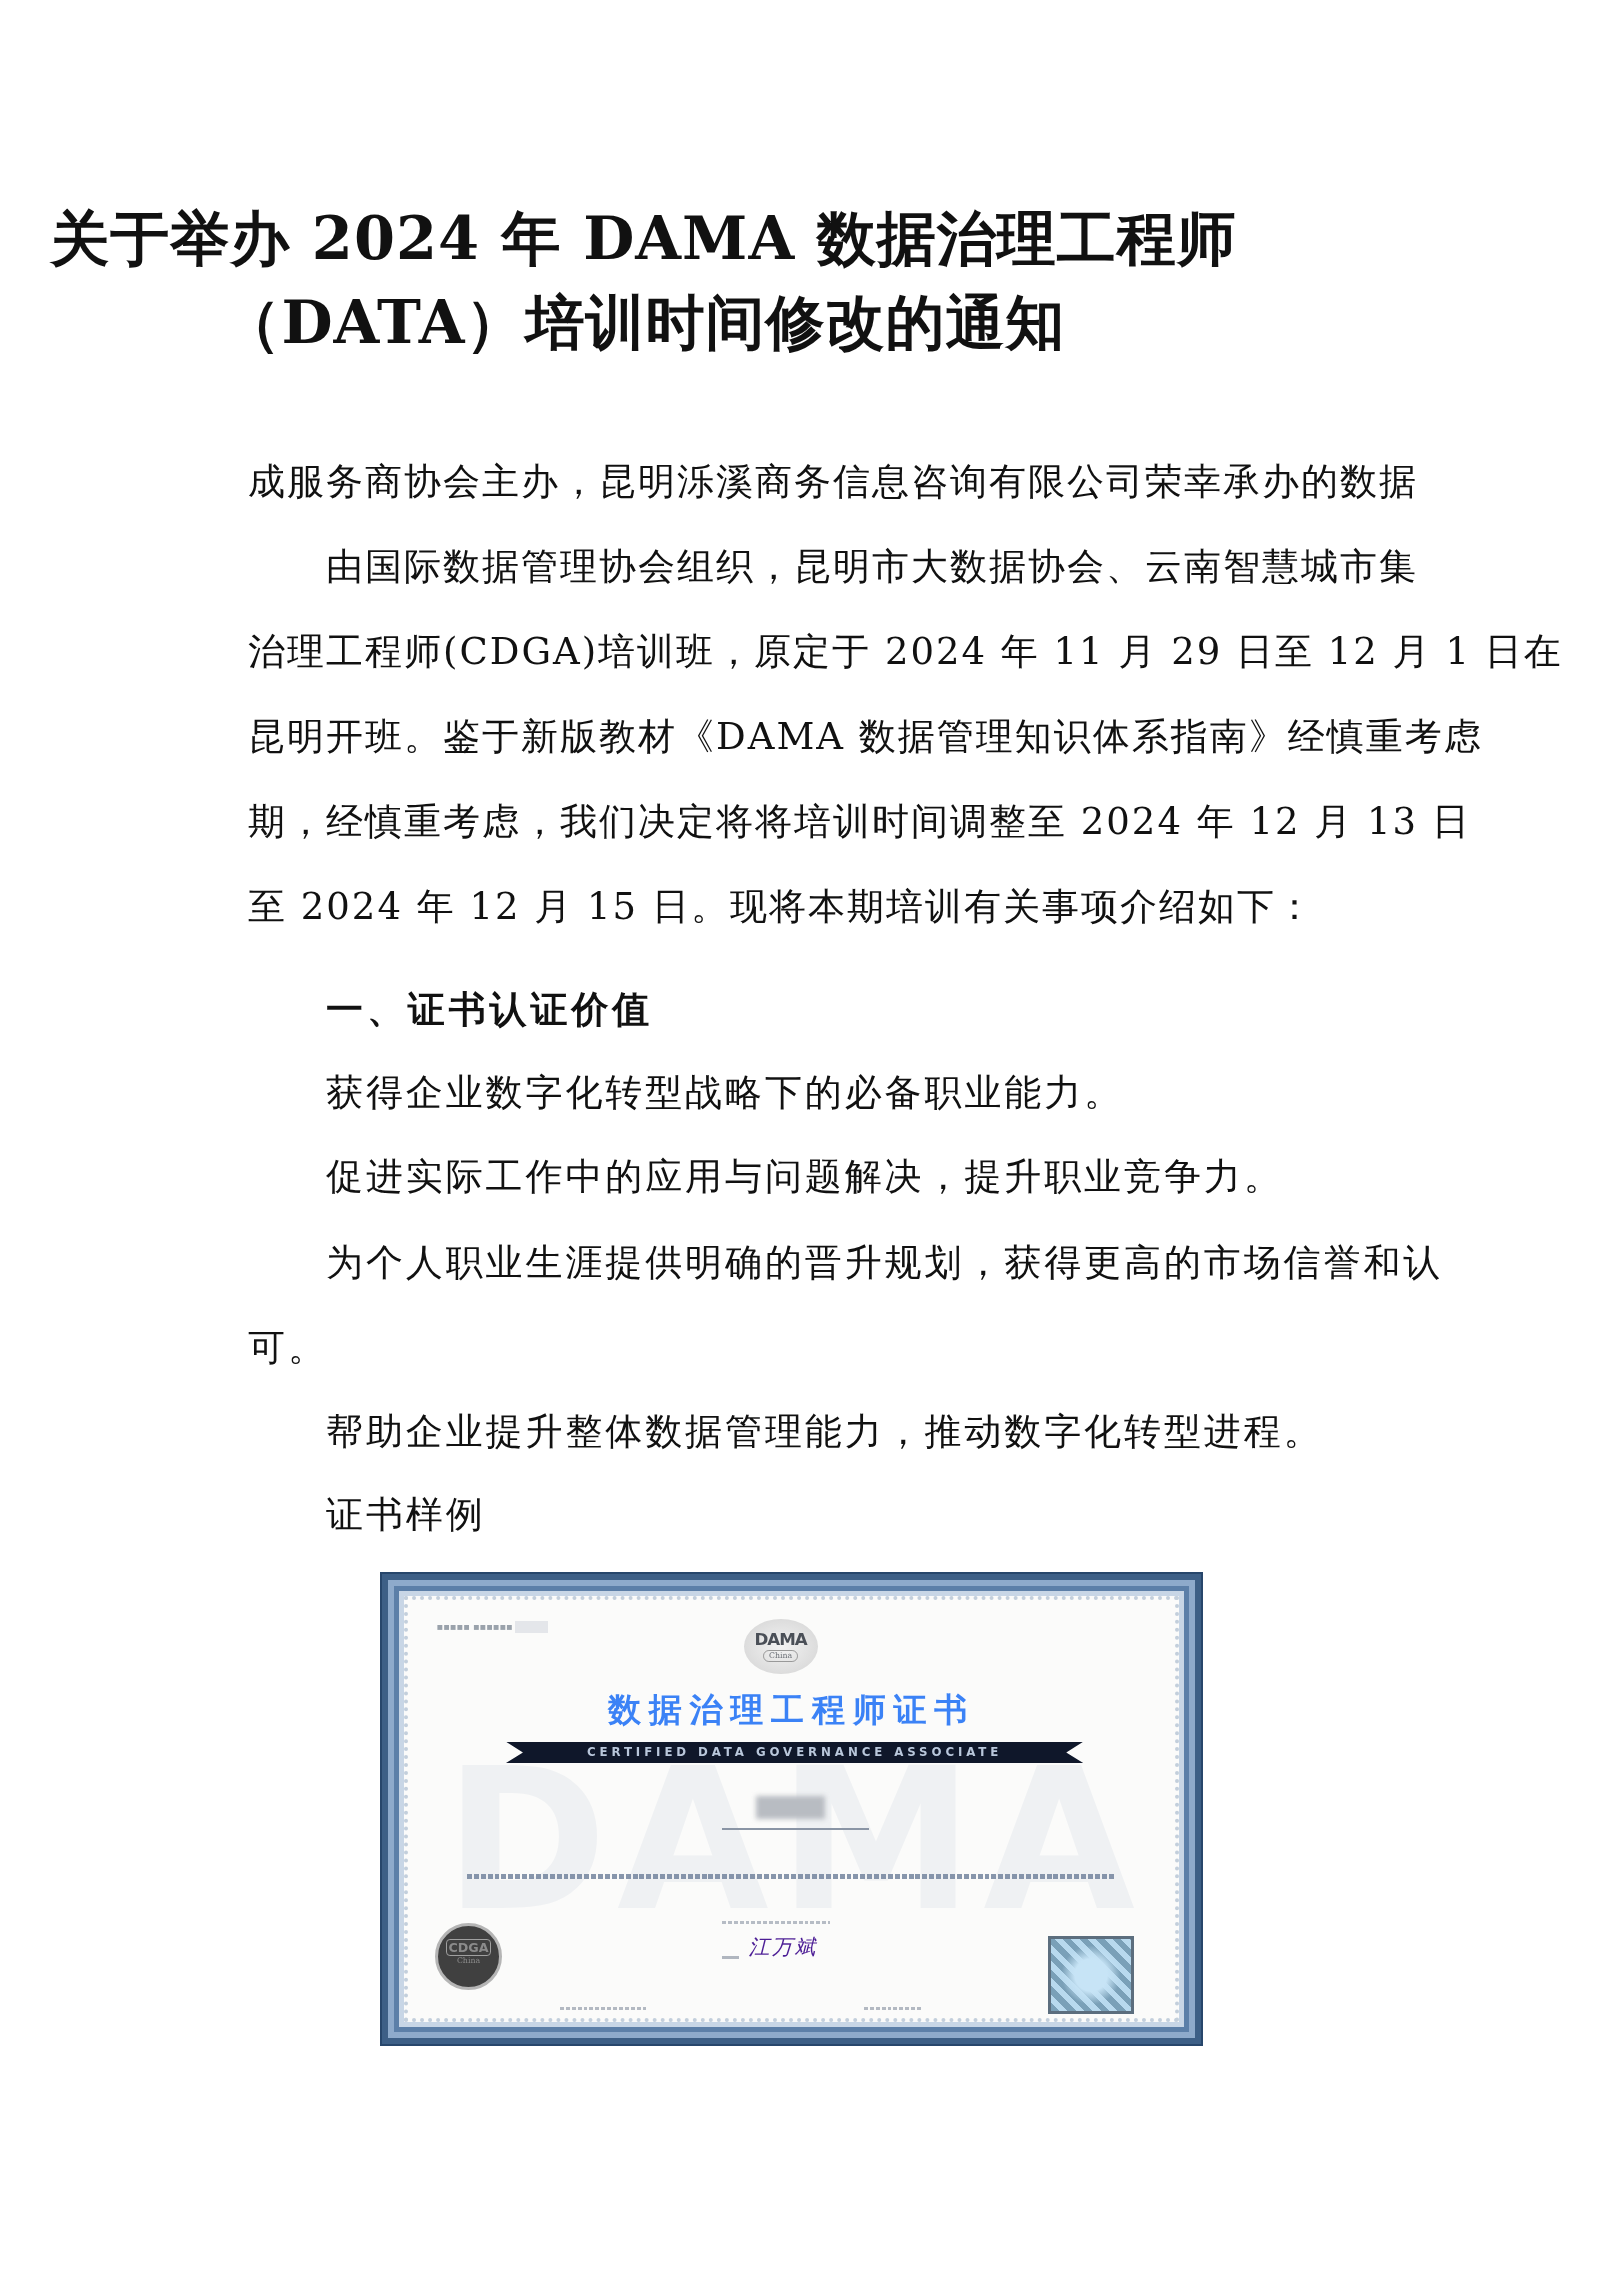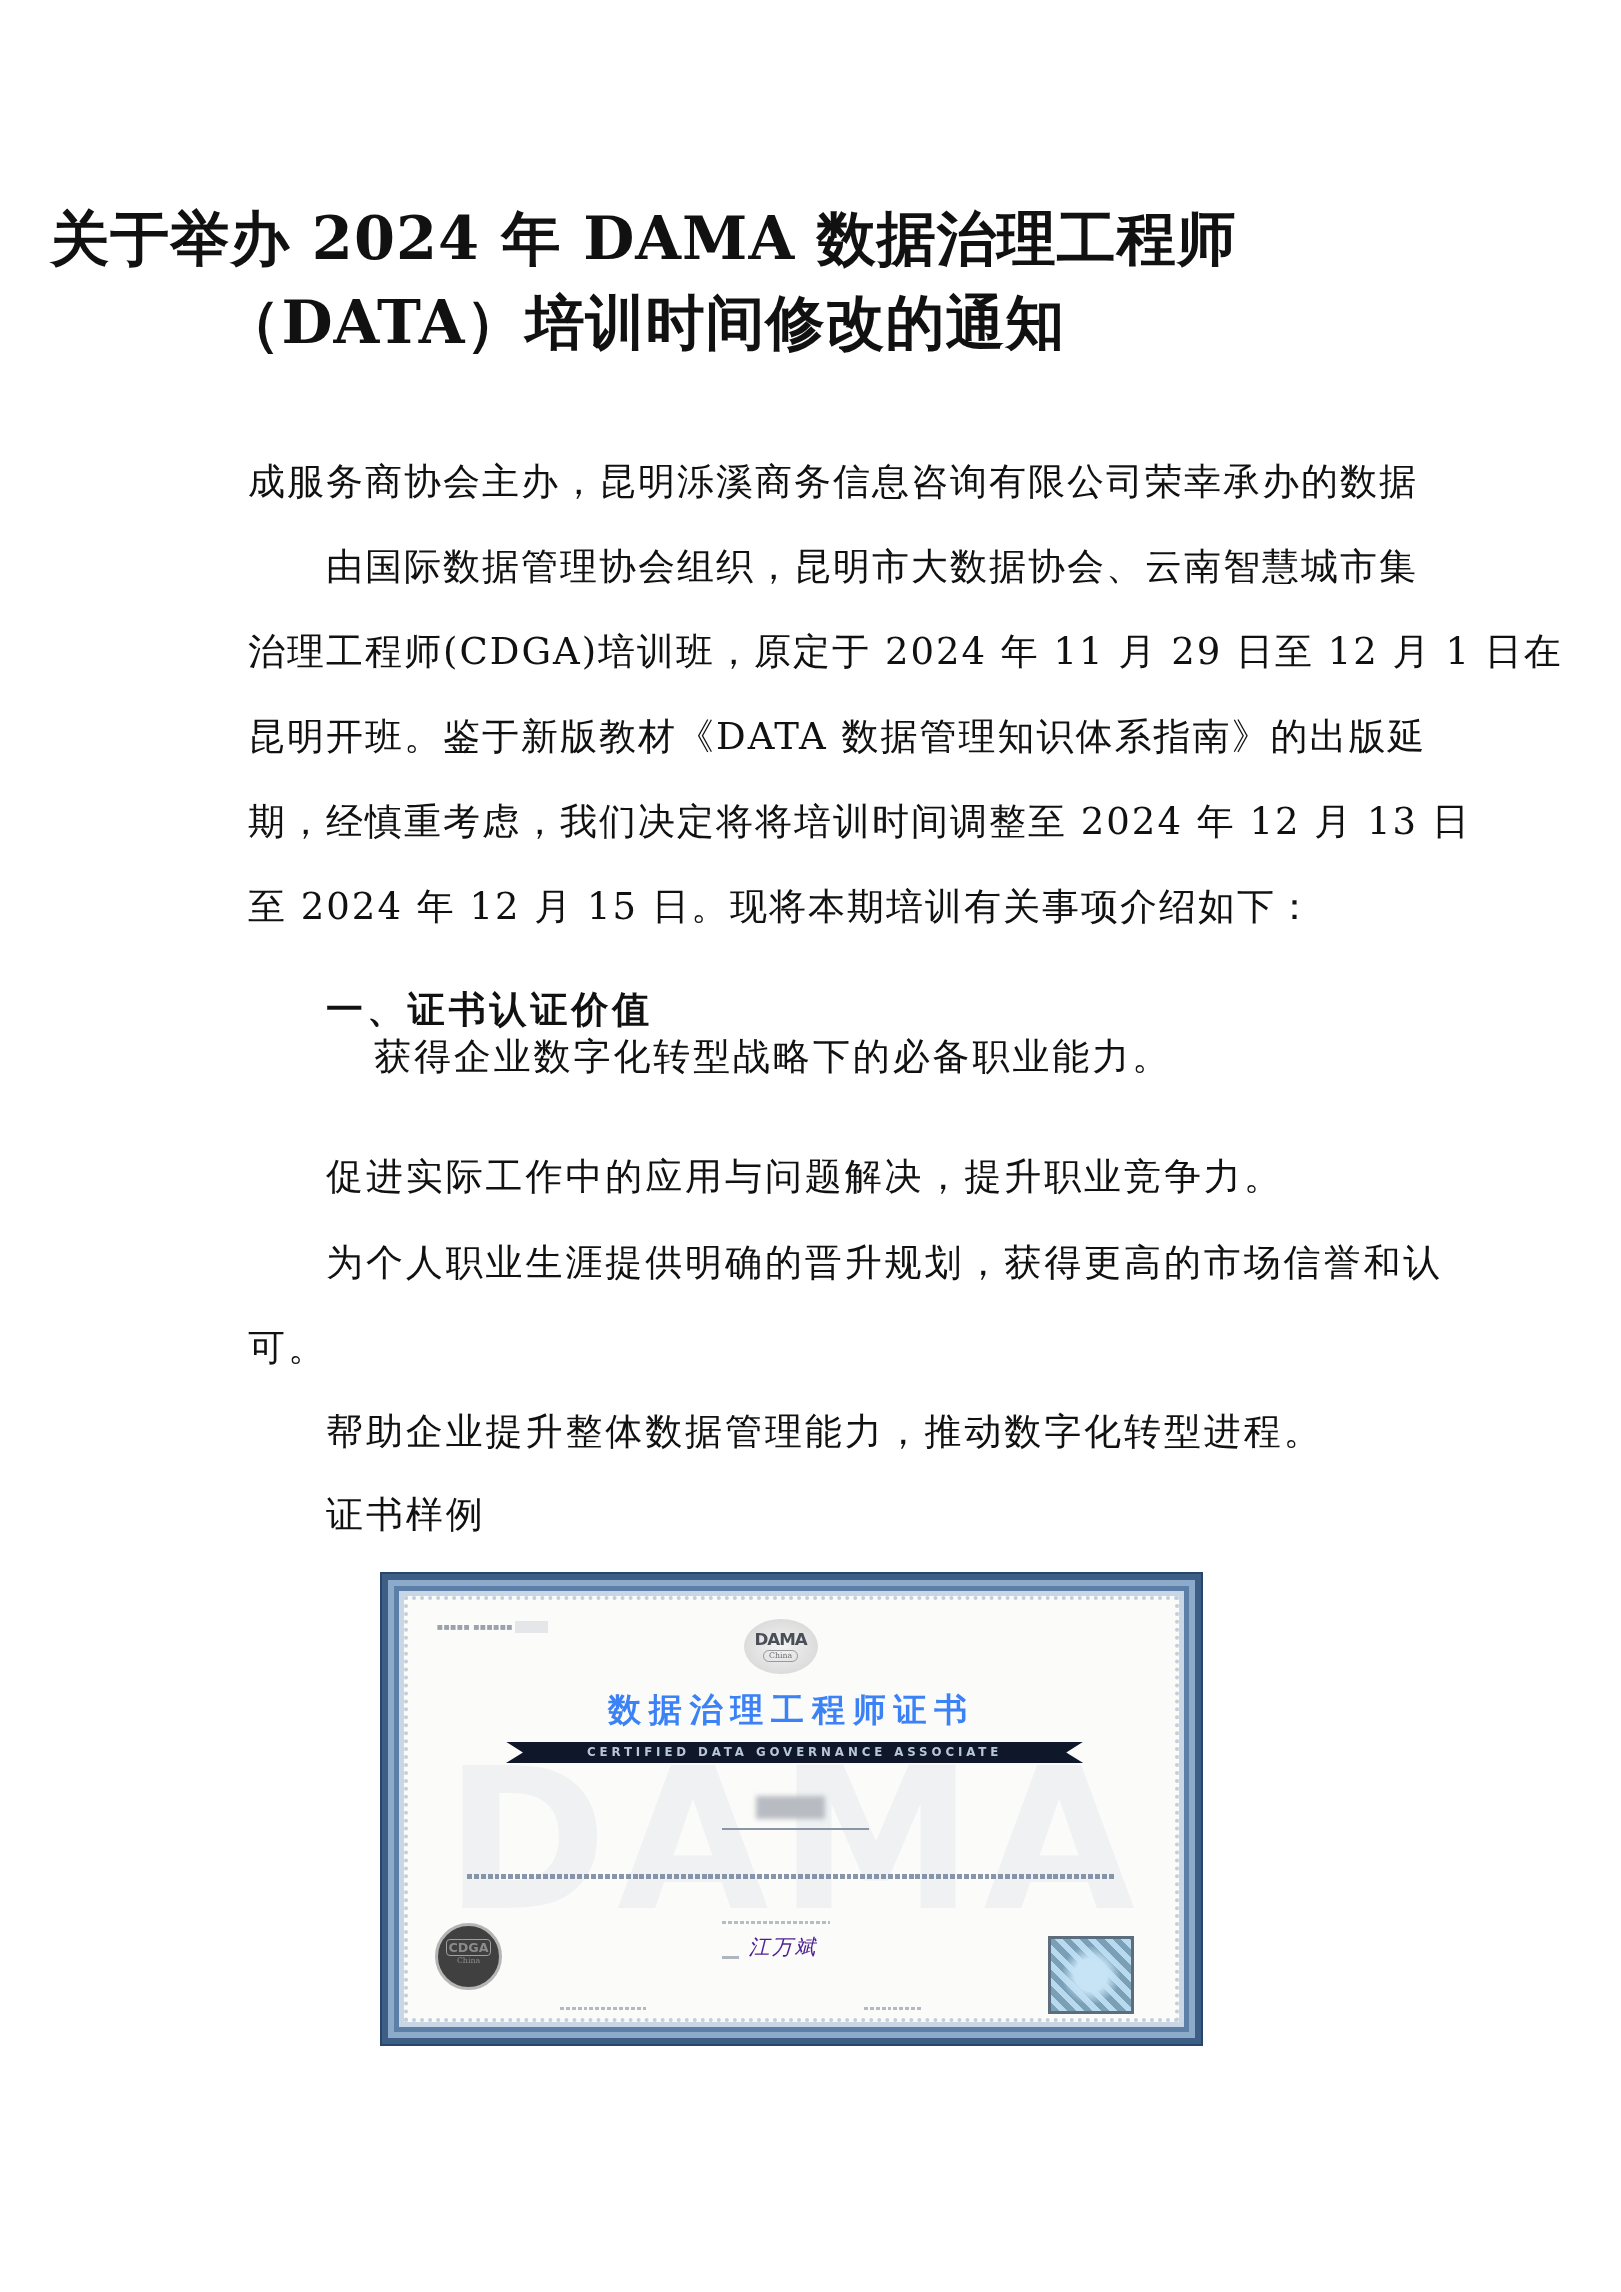--- a/index.html
+++ b/index.html
@@ -76,28 +76,28 @@
 </head>
 <body>
 
 <div class="title l1">关于举办 2024 年 DAMA 数据治理工程师</div>
 <div class="title l2">（DATA）培训时间修改的通知</div>
 
 <div class="para" style="top:439px;">
   <span class="line">成服务商协会主办，昆明泺溪商务信息咨询有限公司荣幸承办的数据</span>
   <span class="line indent">由国际数据管理协会组织，昆明市大数据协会、云南智慧城市集</span>
   <span class="line">治理工程师(CDGA)培训班，原定于 2024 年 11 月 29 日至 12 月 1 日在</span>
-  <span class="line">昆明开班。鉴于新版教材《DATA 数据管理知识体系指南》的出版延</span>
+  <span class="line">昆明开班。鉴于新版教材《DAMA 数据管理知识体系指南》经慎重考虑</span>
   <span class="line">期，经慎重考虑，我们决定将将培训时间调整至 2024 年 12 月 13 日</span>
   <span class="line">至 2024 年 12 月 15 日。现将本期培训有关事项介绍如下：</span>
 </div>
 
 <div class="heading">一、证书认证价值</div>
 
-<div class="item" style="top:1027px;margin-left:48px;">获得企业数字化转型战略下的必备职业能力。</div>
+<div class="item" style="top:1063px;">获得企业数字化转型战略下的必备职业能力。</div>
 <div class="item" style="top:1147px;">促进实际工作中的应用与问题解决，提升职业竞争力。</div>
 <div class="item" style="top:1233px;">为个人职业生涯提供明确的晋升规划，获得更高的市场信誉和认</div>
 <div class="item wrap" style="top:1318px;">可。</div>
 <div class="item" style="top:1402px;">帮助企业提升整体数据管理能力，推动数字化转型进程。</div>
 <div class="item" style="top:1485px;">证书样例</div>
 
 <div class="cert">
   <div class="b2"></div>
   <div class="b3"></div>
   <div class="b4"></div>

